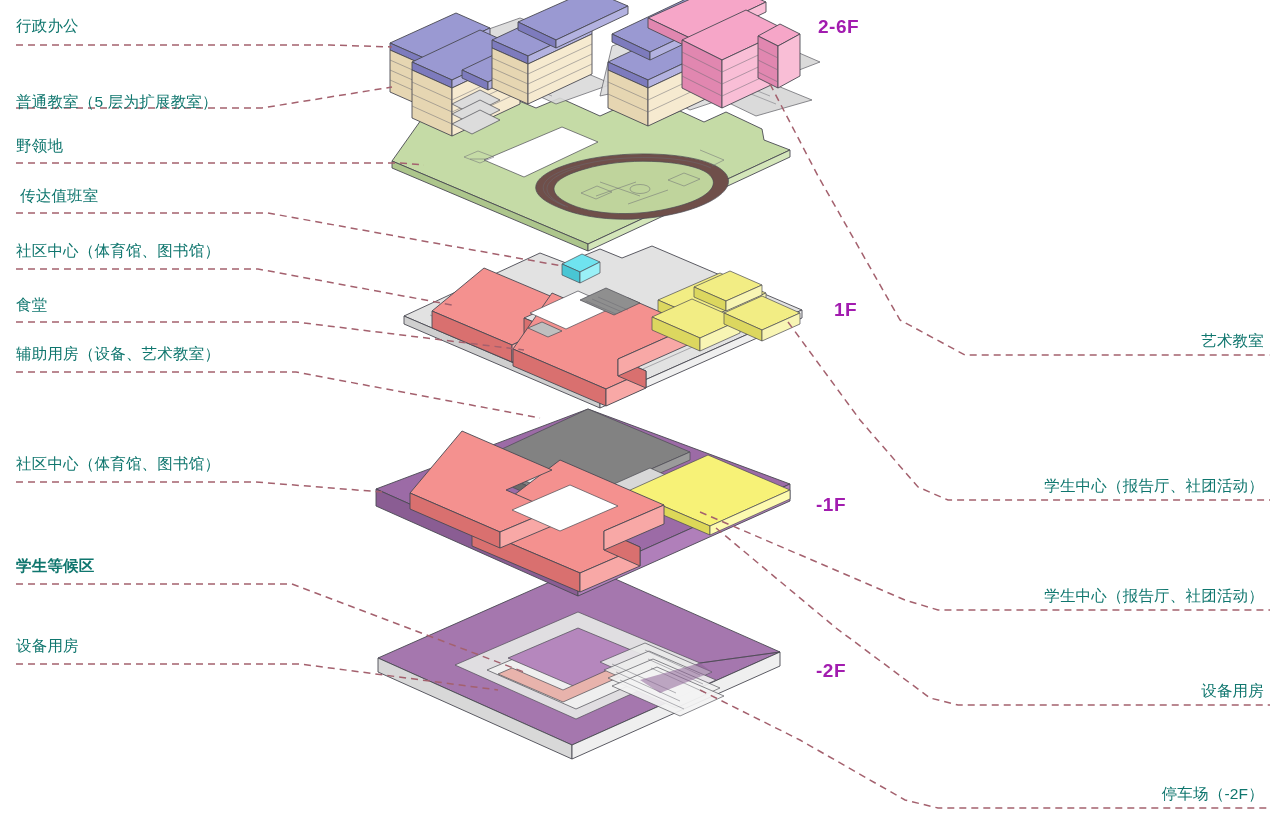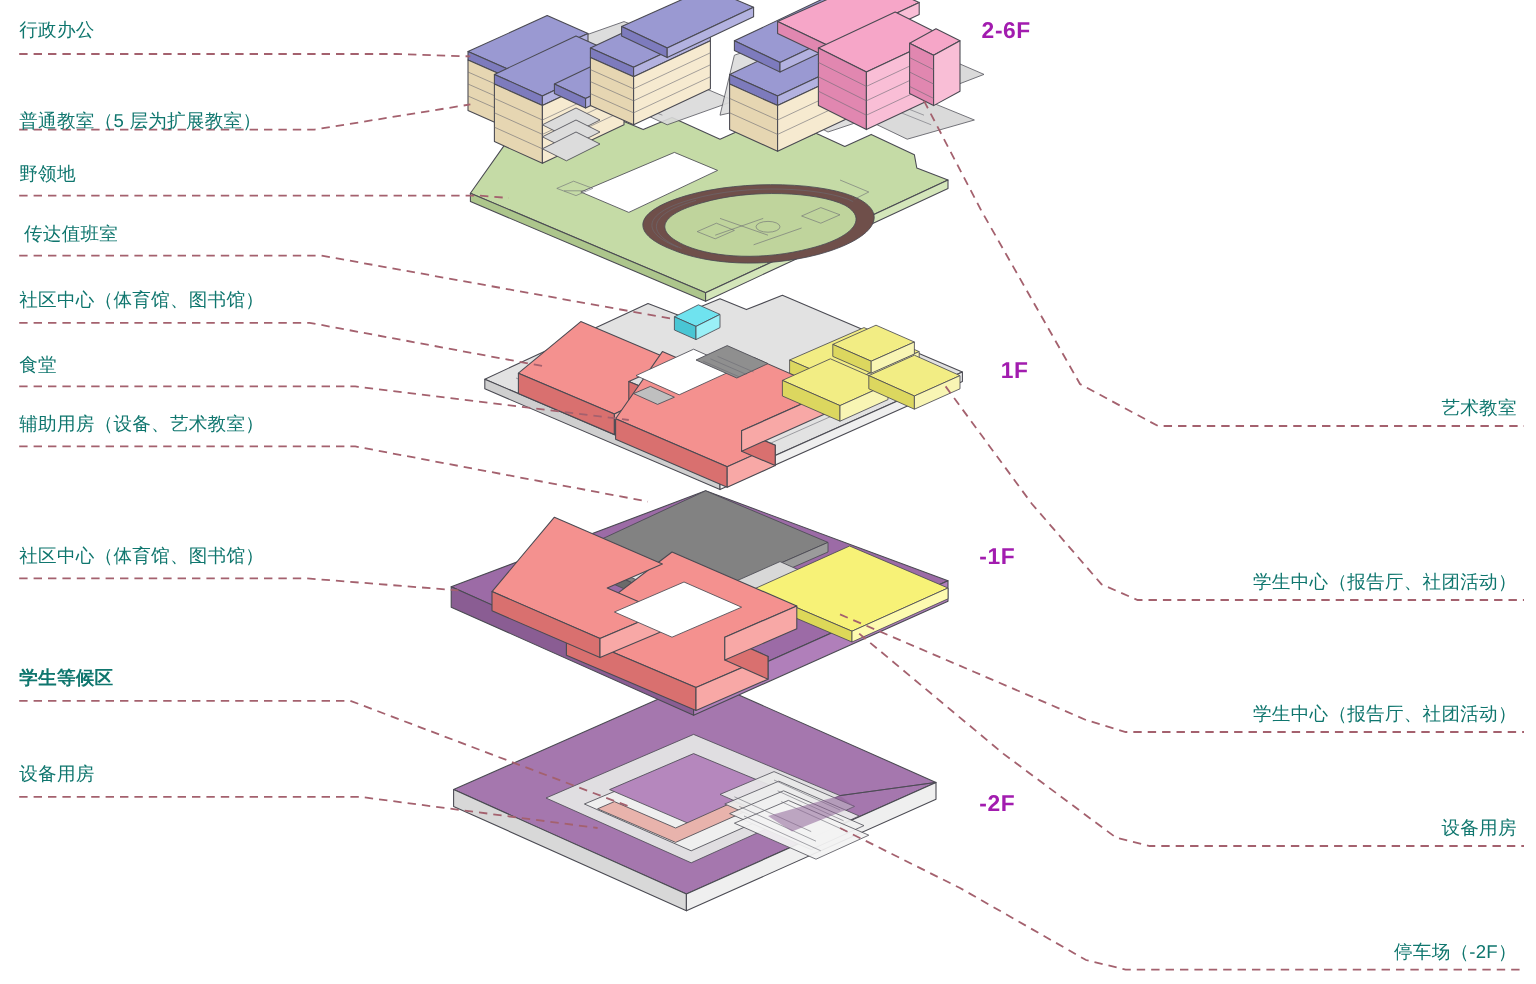--- a/index.html
+++ b/index.html
@@ -283,21 +283,21 @@
       <path class="dash" d="M770,84 L818,176 L900,320 L965,355 L1270,355"></path>
       <path class="dash" d="M788,322 L860,420 L918,487 L948,500 L1270,500"></path>
       <path class="dash" d="M700,512 L812,560 L905,600 L938,610 L1270,610"></path>
       <path class="dash" d="M716,528 L836,628 L930,698 L958,705 L1270,705"></path>
       <path class="dash" d="M700,690 L800,740 L905,800 L938,808 L1270,808"></path>
     </g>
   </svg>
 
   <div class="floor-tag" style="left:818px;top:16px;">2-6F</div>
   <div class="floor-tag" style="left:822px;top:299px;margin-left:12px;">1F</div>
-  <div class="floor-tag" style="left:816px;top:454px;">-1F</div>
+  <div class="floor-tag" style="left:816px;top:494px;">-1F</div>
   <div class="floor-tag" style="left:816px;top:646px;margin-top:14px;">-2F</div>
 
   <div class="label left" style="left:16px;top:18px;">行政办公</div>
   <div class="label left" style="left:16px;top:82px;margin-top:12px;">普通教室（5 层为扩展教室）</div>
   <div class="label left" style="left:16px;top:138px;">野领地</div>
   <div class="label left" style="left:20px;top:188px;">传达值班室</div>
   <div class="label left" style="left:16px;top:243px;">社区中心（体育馆、图书馆）</div>
   <div class="label left" style="left:16px;top:297px;">食堂</div>
   <div class="label left" style="left:16px;top:346px;">辅助用房（设备、艺术教室）</div>
   <div class="label left" style="left:16px;top:456px;">社区中心（体育馆、图书馆）</div>

